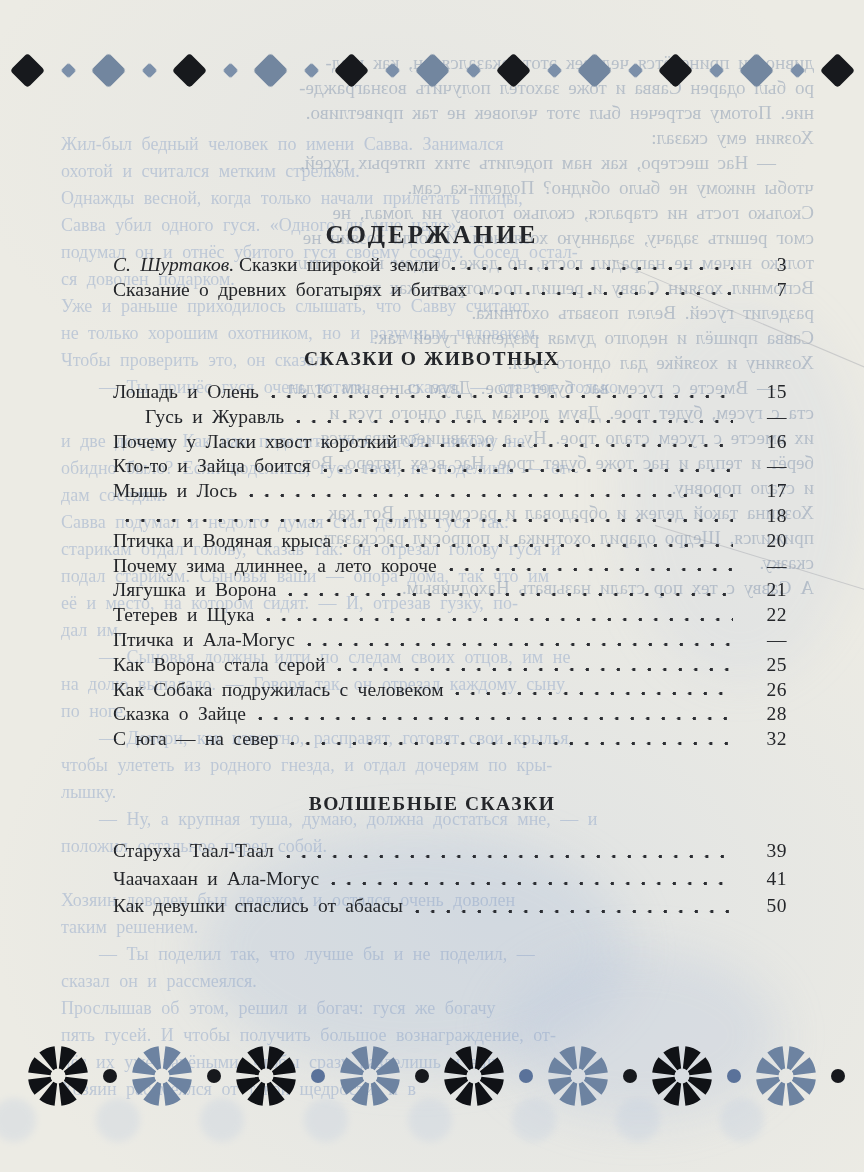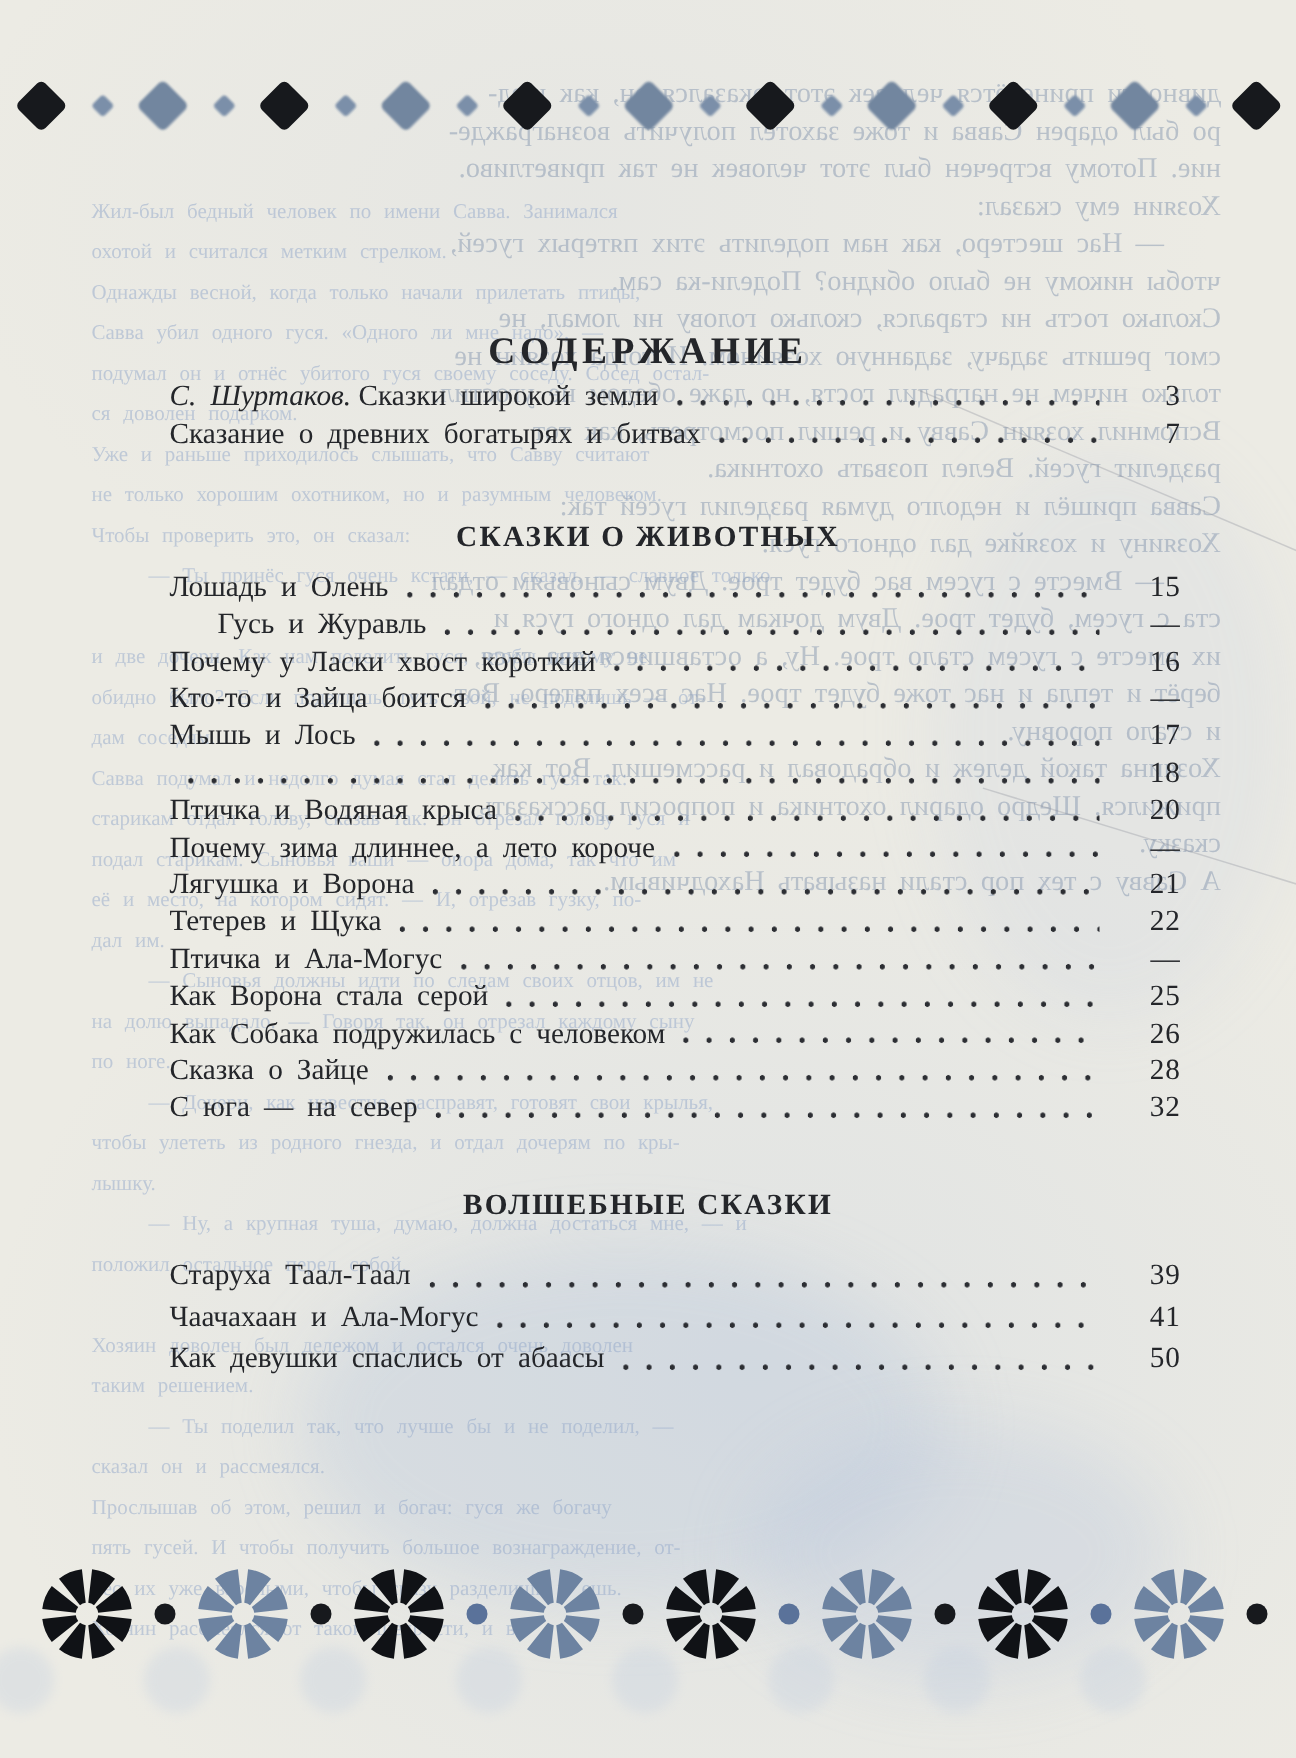--- a/index.html
+++ b/index.html
@@ -17,21 +17,21 @@
   .b3{left:620px;top:300px;width:240px;height:380px;background:rgba(188,199,221,.16);}
   .scratch{position:absolute;height:1px;background:rgba(128,134,146,.30);pointer-events:none;}
   .s1{width:300px;top:318px;left:600px;transform:rotate(23deg);}
   .s2{width:240px;top:560px;left:650px;transform:rotate(17deg);}
 
   
   .ghost{position:absolute;top:0;bottom:0;overflow:hidden;pointer-events:none;}
   .ghost div{position:absolute;white-space:nowrap;left:6px;}
   #ghost-gray{left:44px;right:44px;transform:scaleX(-1);color:#8798b0;opacity:.5;
               font-size:19px;word-spacing:4px;}
-  #ghost-blue{left:55px;right:34px;color:#93a8ca;opacity:.5;font-size:14px;word-spacing:5px;}
+  #ghost-blue{left:55px;right:34px;color:#93a8ca;opacity:.5;font-size:18px;word-spacing:5px;}
   .indent{margin-left:38px;}
 
   
   .orn-top{position:absolute;left:15px;right:14px;top:56px;height:28px;
            display:flex;justify-content:space-between;align-items:center;}
   .d-big{width:25px;height:25px;border-radius:4px;transform:rotate(45deg);}
   .d-small{width:11px;height:11px;border-radius:2.5px;transform:rotate(45deg);}
   .soft{filter:blur(.6px);}
   .orn-bottom{position:absolute;left:0;top:1016px;}
 

